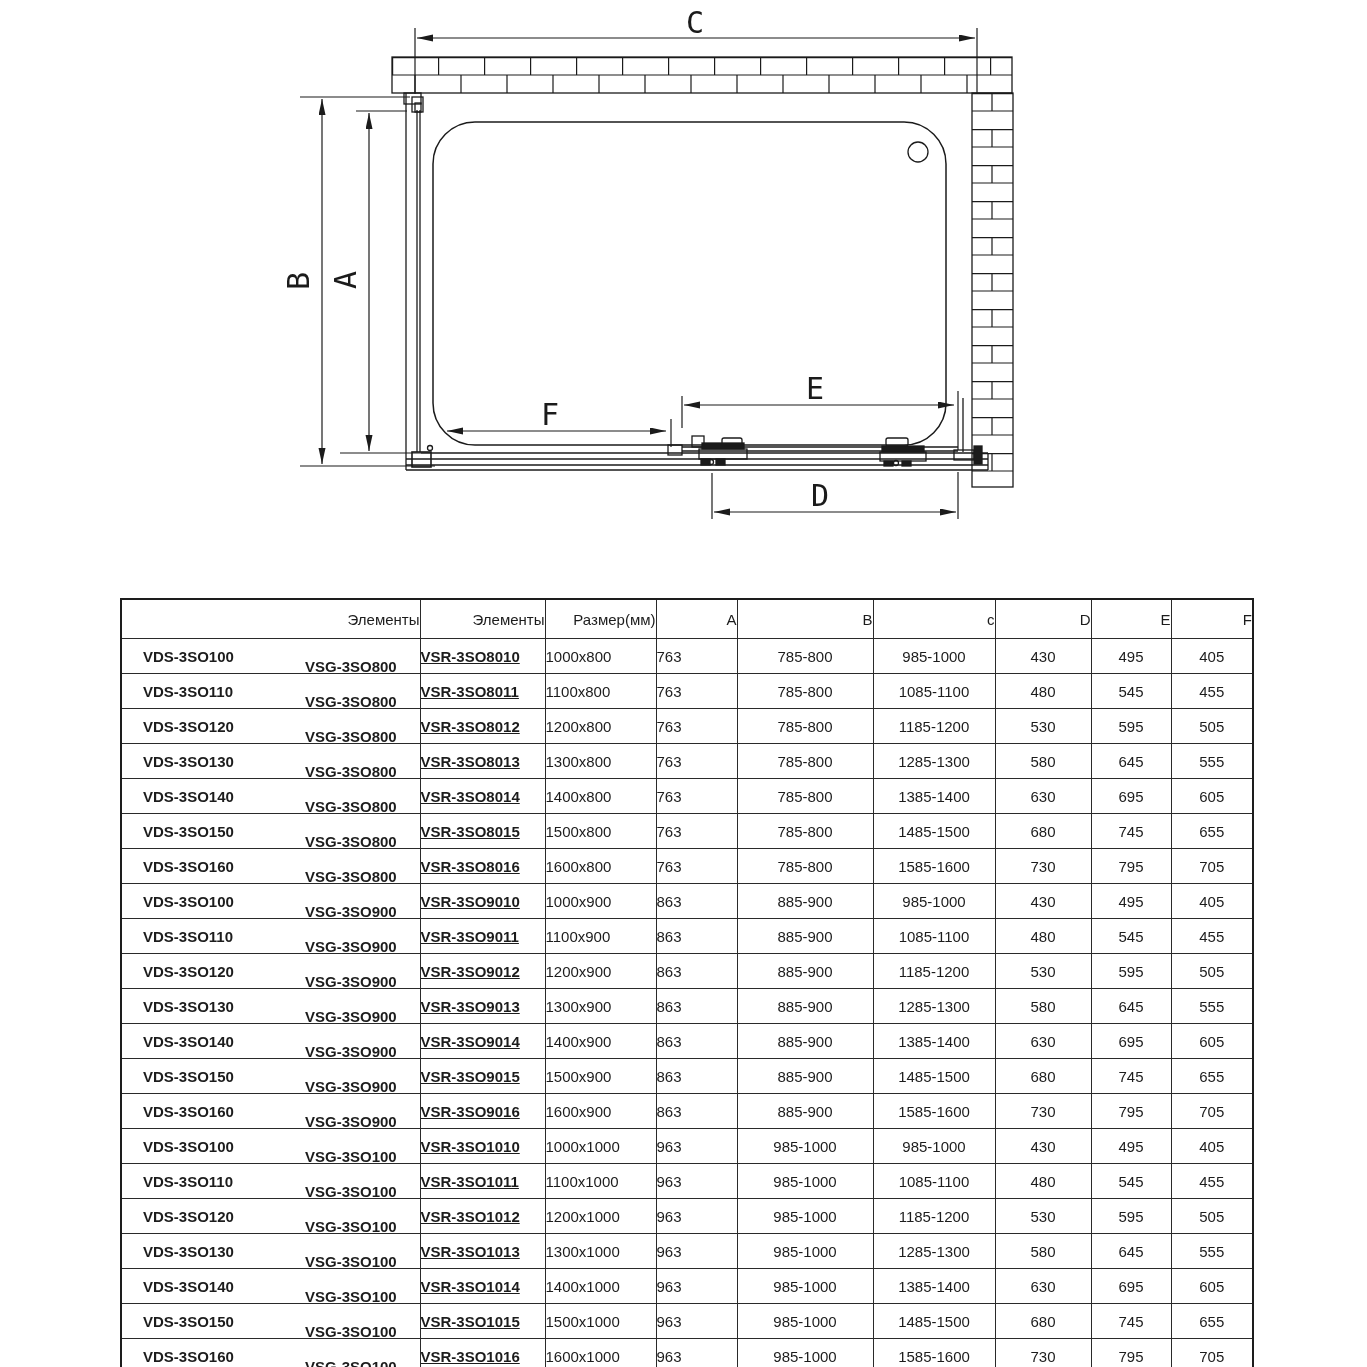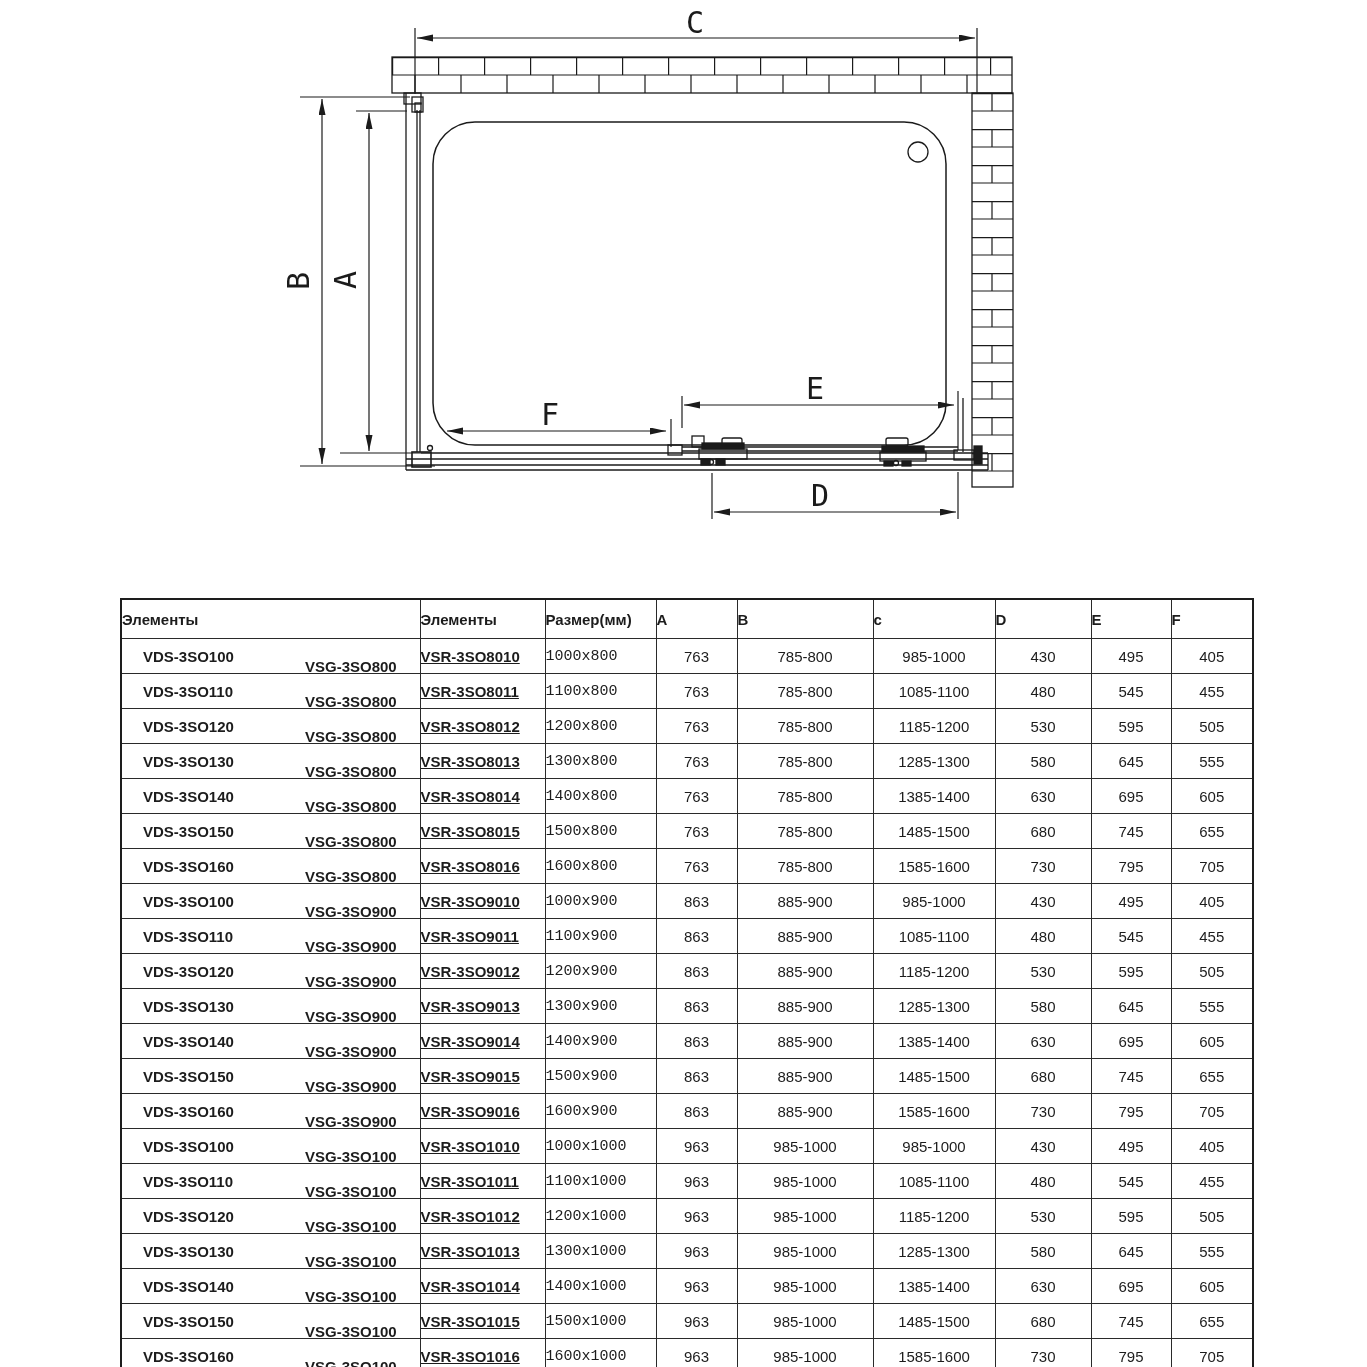--- a/index.html
+++ b/index.html
@@ -4,28 +4,28 @@
 <style>
   html,body{margin:0;padding:0;background:#ffffff;}
   .page{position:relative;width:1367px;height:1367px;background:#ffffff;overflow:hidden;
         font-family:"Liberation Sans",sans-serif;color:#1c1c1c;}
   svg text{font-family:"DejaVu Sans Mono",monospace;fill:#1b1b1b;}
 
   
   table.spec{position:absolute;left:120px;top:598px;width:1132px;border-collapse:collapse;
              table-layout:fixed;border:2px solid #1d1d1d;background:#fff;}
   table.spec th,table.spec td{border:1px solid #2a2a2a;padding:0;overflow:hidden;white-space:nowrap;}
-  table.spec thead th{height:38px;font-size:15px;font-weight:bold;text-align:left;vertical-align:middle;}
+  table.spec thead th{height:38px;font-size:15px;font-weight:normal;text-align:right;vertical-align:middle;}
   table.spec tbody td{height:34px;font-size:15px;vertical-align:middle;}
   td.c-el{position:relative;font-weight:bold;font-size:13px;}
   td.c-el .el1{position:absolute;left:13px;top:50%;transform:translateY(-50%);margin-left:8px;}
   td.c-el .el2{position:absolute;left:183px;top:50%;transform:translateY(-50%);margin-top:10px;}
   td.c-art{font-weight:bold;font-size:13.5px;padding-left:6px;text-decoration:underline;}
-  td.c-size{font-size:14px;padding-left:10px;font-family:Liberation Mono, monospace;}
-  td.c-a{text-align:center;padding-right:3px;}
+  td.c-size{font-size:14px;padding-left:10px;}
+  td.c-a{text-align:left;padding-right:3px;}
   td.c-b,td.c-c,td.c-d,td.c-e,td.c-f{text-align:center;}
 </style>
 </head>
 <body>
 
 <div class="page">
 
   <svg width="1367" height="580" viewBox="0 0 1367 580" style="position:absolute;left:0;top:0;">
     <defs>
       <marker id="arr" markerUnits="userSpaceOnUse" markerWidth="16" markerHeight="8" refX="16" refY="3.5" orient="auto-start-reverse">

